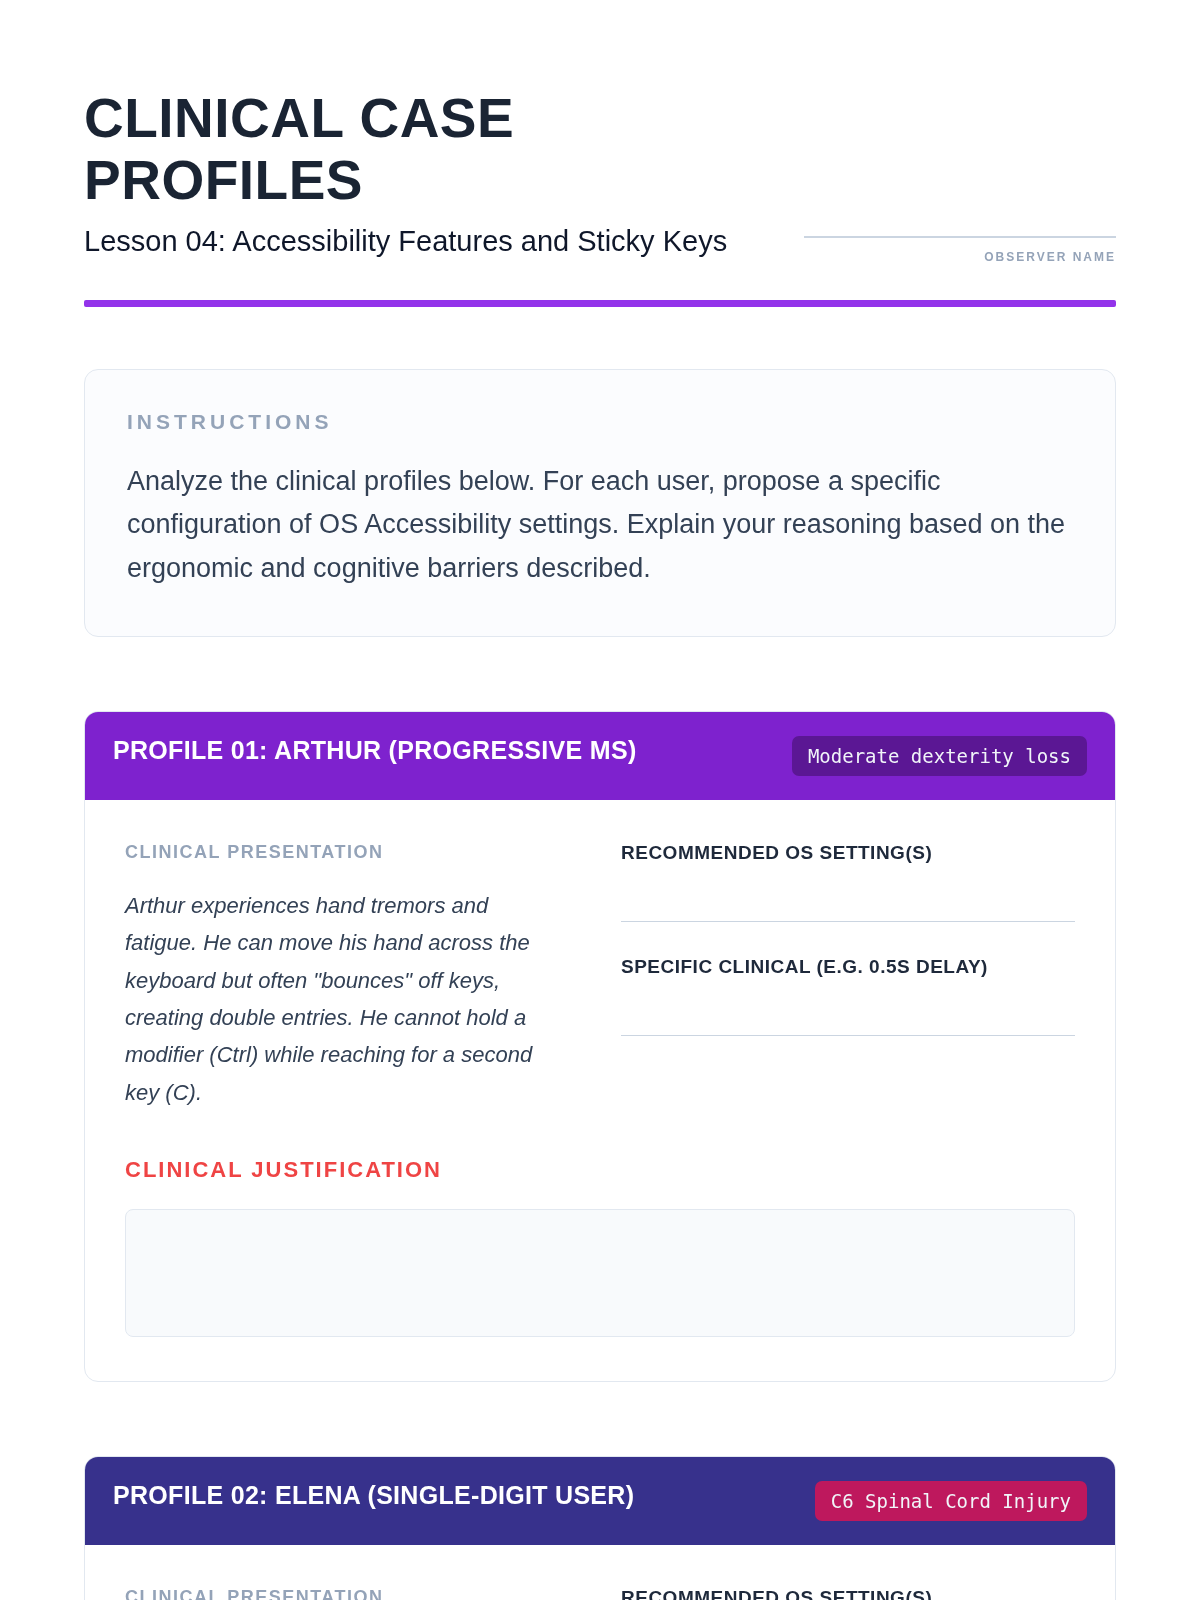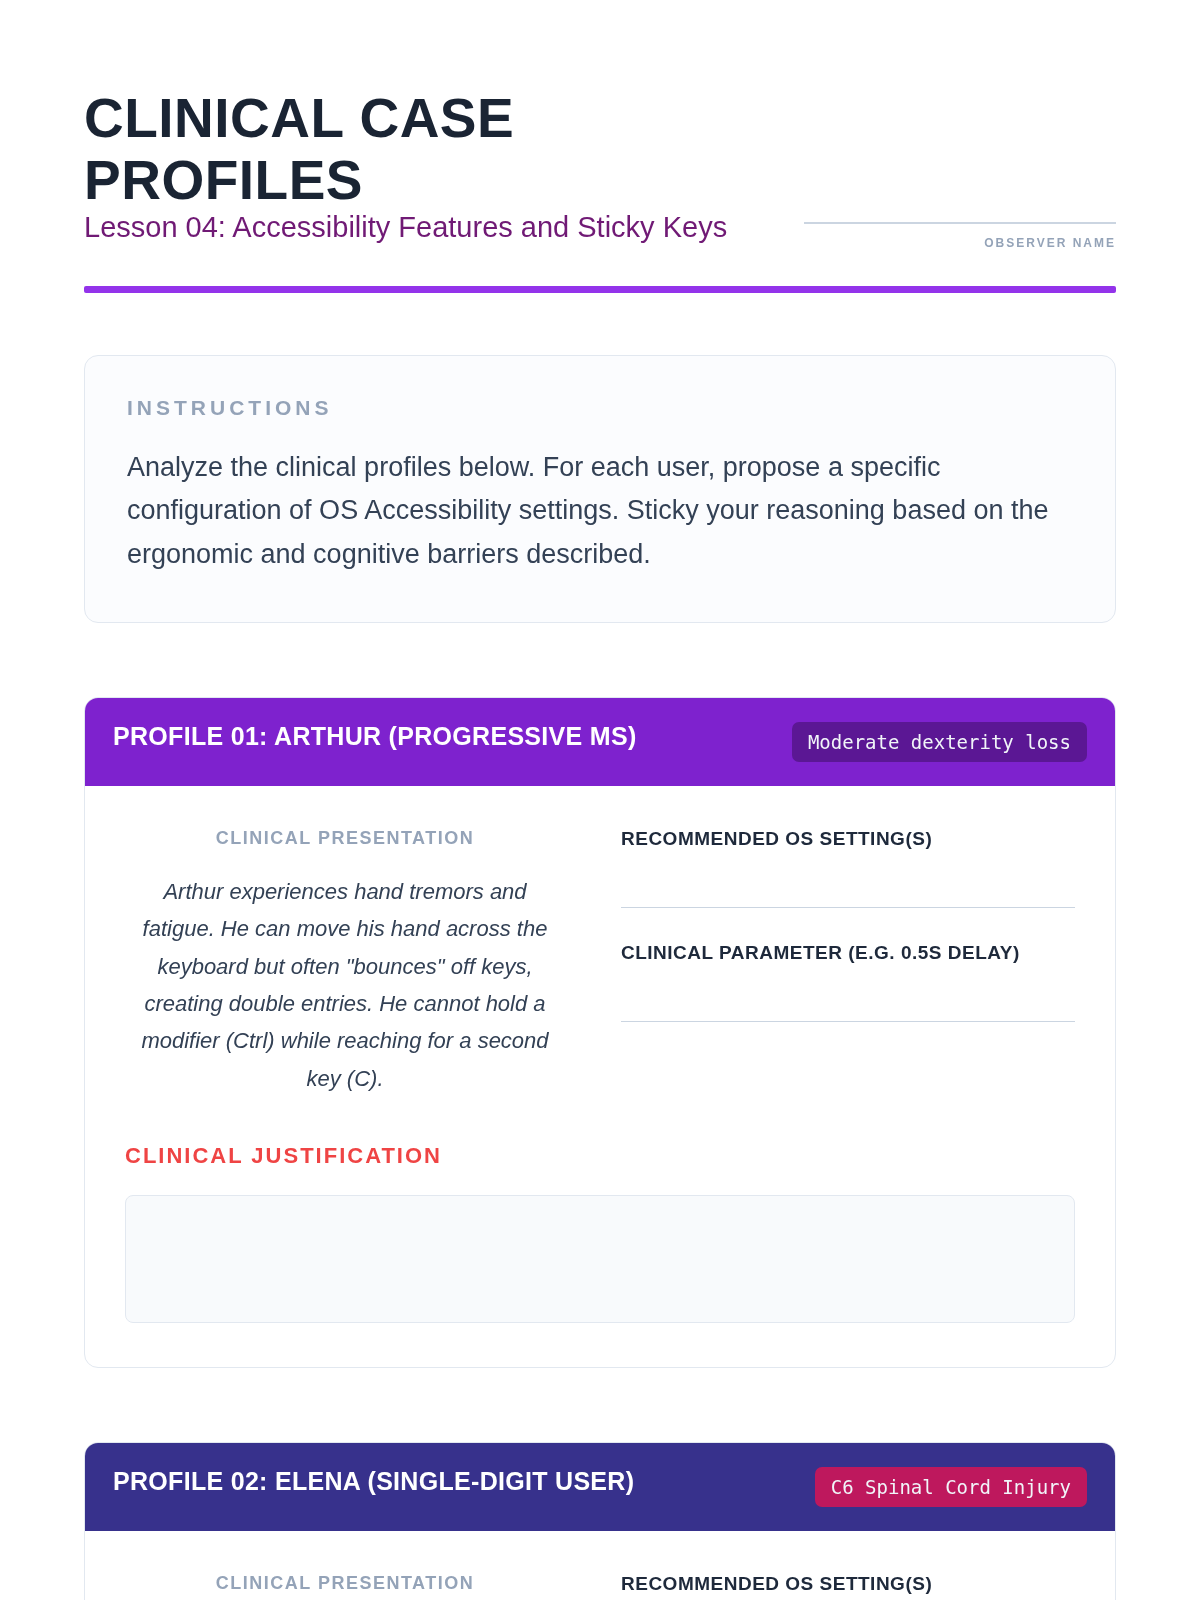--- a/index.html
+++ b/index.html
@@ -21,22 +21,23 @@
   .header-row { position: relative; }
   .page-title {
     font-size: 55px;
     line-height: 1.12;
     font-weight: 900;
     letter-spacing: 0.5px;
     color: #1a2433;
     text-transform: uppercase;
   }
   .page-subtitle {
+    margin-top: 14px;
     font-size: 29px;
-    color: #701a75;
+    color: #0f172a;
     font-weight: 400;
   }
   .observer-block {
     position: absolute;
     right: 0;
     bottom: -6px;
     width: 312px;
     text-align: right;
   }
   .observer-line {
@@ -105,21 +106,21 @@
     border-radius: 7px;
     white-space: nowrap;
   }
   .profile-body {
     padding: 42px 40px 44px 40px;
   }
   .cols {
     display: flex;
     gap: 56px;
   }
-  .col-left { width: 440px; flex: 0 0 auto; text-align: center; }
+  .col-left { width: 440px; flex: 0 0 auto; }
   .col-right { flex: 1 1 auto; }
   .muted-label {
     font-size: 18px;
     font-weight: 700;
     letter-spacing: 1.5px;
     color: #94a3b8;
   }
   .presentation-text {
     margin-top: 24px;
     font-style: italic;
@@ -167,38 +168,38 @@
     <div class="observer-block">
       <div class="observer-line"></div>
       <div class="observer-label">OBSERVER NAME</div>
     </div>
   </div>
 
   <div class="accent-rule" style="background: rgb(147, 51, 234);"></div>
 
   <div class="instructions">
     <div class="instructions-label">INSTRUCTIONS</div>
-    <div class="instructions-body">Analyze the clinical profiles below. For each user, propose a specific configuration of OS Accessibility settings. Sticky your reasoning based on the ergonomic and cognitive barriers described.</div>
+    <div class="instructions-body">Analyze the clinical profiles below. For each user, propose a specific configuration of OS Accessibility settings. Explain your reasoning based on the ergonomic and cognitive barriers described.</div>
   </div>
 
   <div class="profile-card">
     <div class="profile-header" style="background: rgb(126, 34, 206);">
       <div class="profile-title">PROFILE 01: ARTHUR (PROGRESSIVE MS)</div>
       <div class="profile-badge" style="background: rgb(91, 23, 148);">Moderate dexterity loss</div>
     </div>
     <div class="profile-body">
       <div class="cols">
         <div class="col-left">
           <div class="muted-label">CLINICAL PRESENTATION</div>
           <div class="presentation-text">Arthur experiences hand tremors and fatigue. He can move his hand across the keyboard but often "bounces" off keys, creating double entries. He cannot hold a modifier (Ctrl) while reaching for a second key (C).</div>
         </div>
         <div class="col-right">
           <div class="dark-label">RECOMMENDED OS SETTING(S)</div>
           <div class="answer-line"></div>
-          <div class="dark-label">CLINICAL PARAMETER (E.G. 0.5S DELAY)</div>
+          <div class="dark-label">SPECIFIC CLINICAL (E.G. 0.5S DELAY)</div>
           <div class="answer-line"></div>
         </div>
       </div>
       <div class="justification-section">
         <div class="justification-label">CLINICAL JUSTIFICATION</div>
         <div class="justification-box"></div>
       </div>
     </div>
   </div>
 

